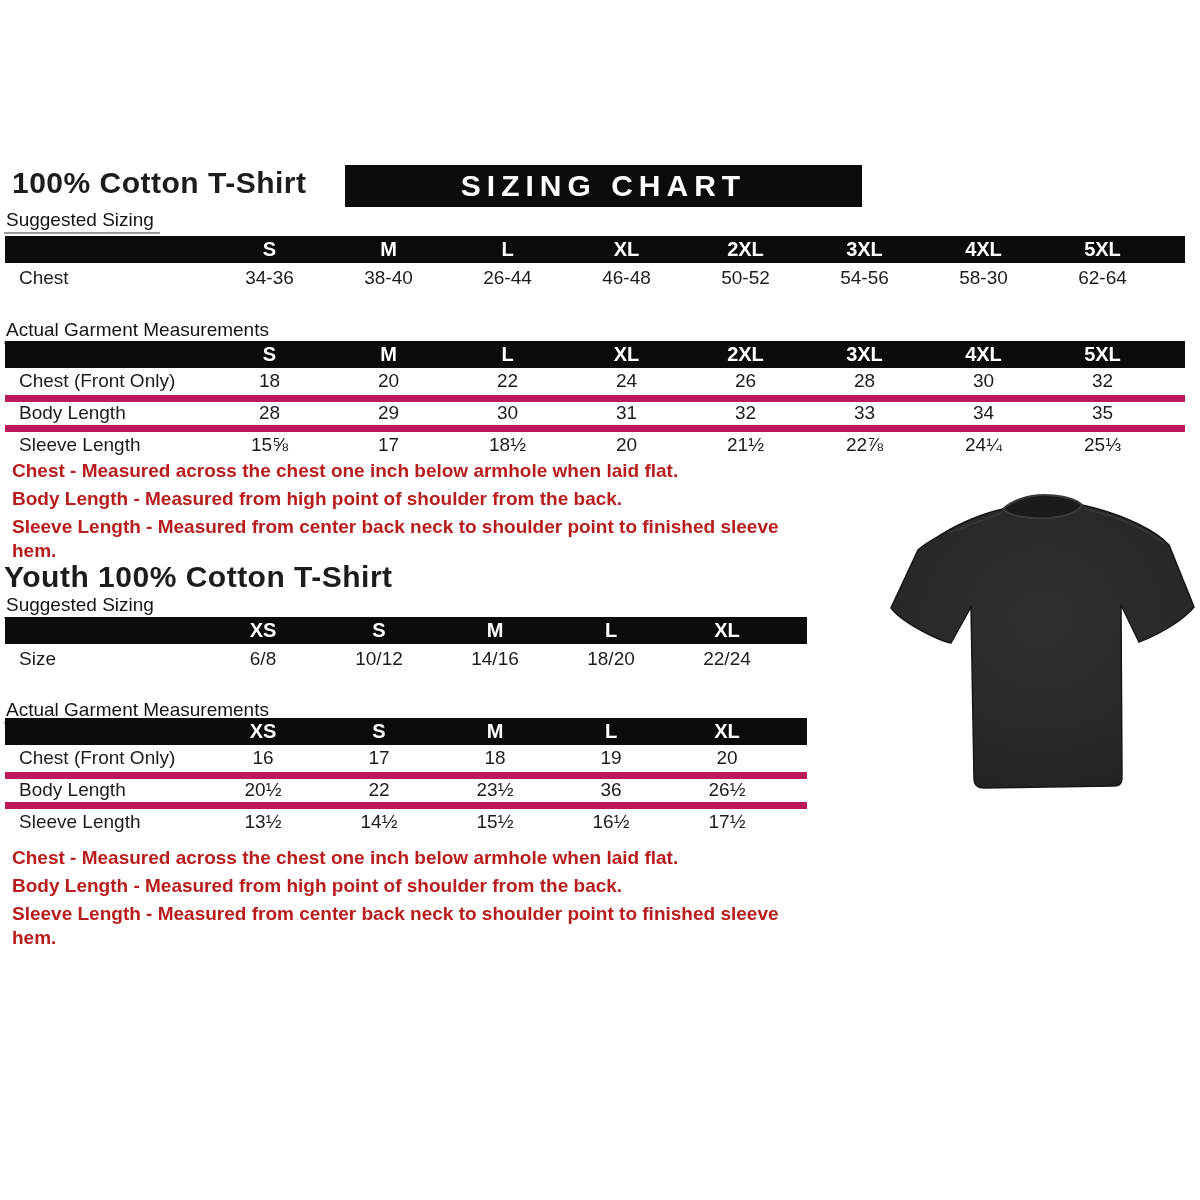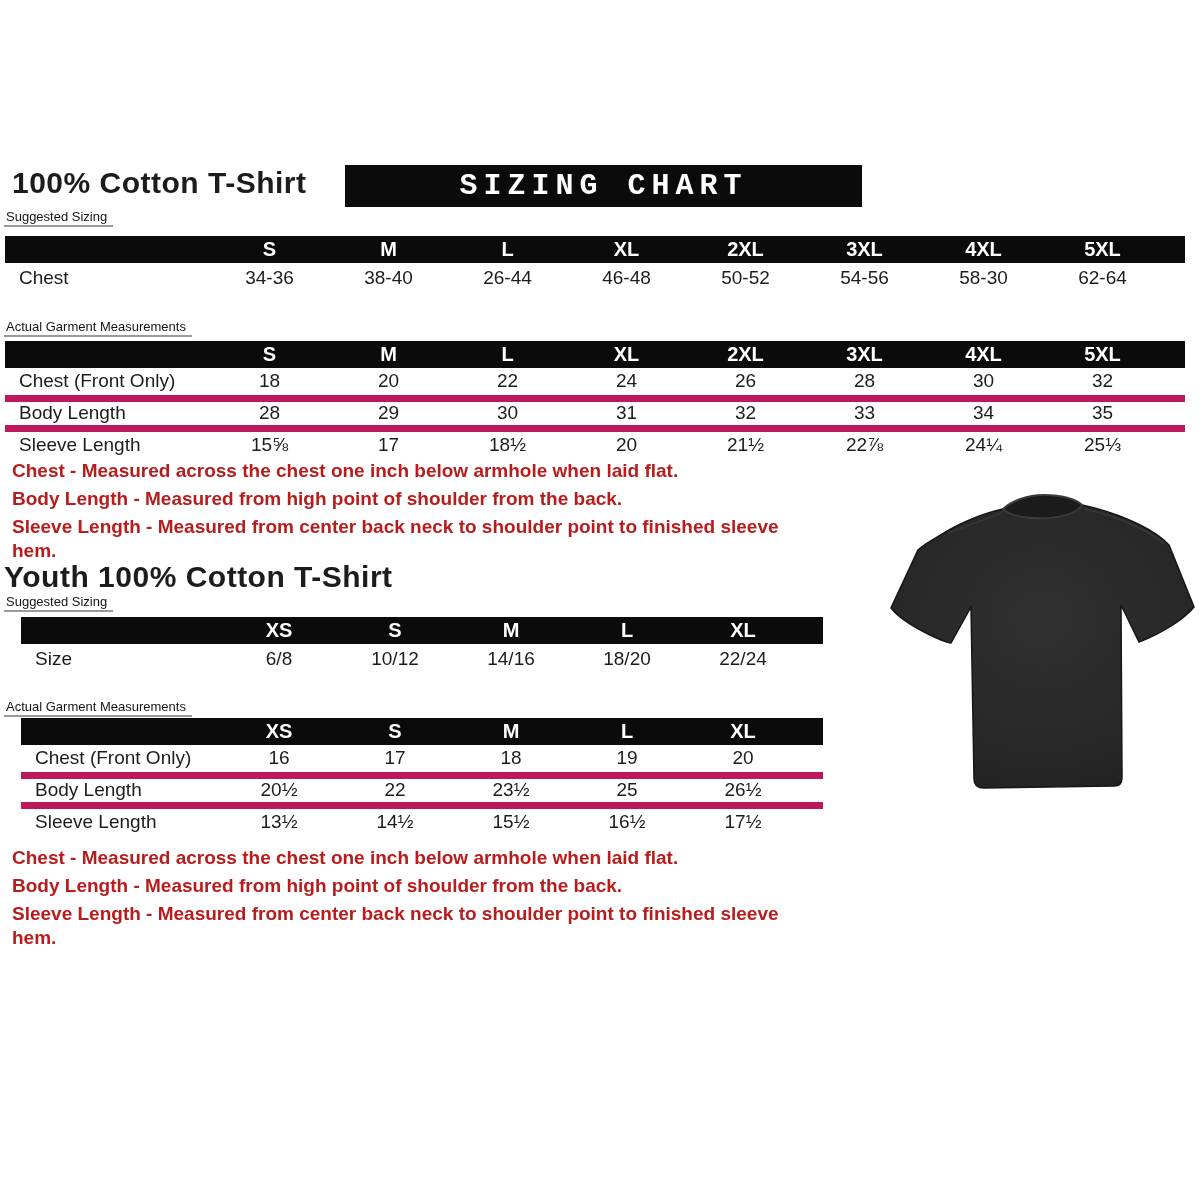--- a/index.html
+++ b/index.html
@@ -10,44 +10,44 @@
     overflow:hidden;
   }
   .abs { position:absolute; }
 
   .main-title { left:12px; top:166px; font-size:30px; font-weight:bold; color:#1c1c1c; letter-spacing:0.5px;text-align:center; }
   .youth-title { left:4px; top:546px; font-size:30px; font-weight:bold; color:#1c1c1c; letter-spacing:0.5px;margin-top:14px; }
 
   .banner {
     left:345px; top:165px; width:517px; height:42px; background:#0b0b0b;
     display:flex; align-items:center; justify-content:center;
-    color:#ffffff; font-size:30px; font-weight:bold; letter-spacing:6px;font-family:Liberation Mono, monospace;
+    color:#ffffff; font-size:30px; font-weight:bold; letter-spacing:6px;
   }
 
   .section-label {
-    font-size:13px; color:#141414; display:inline-block;
+    font-size:19px; color:#141414; display:inline-block;
     border-bottom:2px solid #9a9a9a; padding:0 6px 1px 2px;
   }
   .lbl-suggested-adult { left:4px; top:209px; }
   .lbl-actual-adult    { left:4px; top:319px; }
   .lbl-suggested-youth { left:4px; top:594px; }
   .lbl-actual-youth    { left:4px; top:699px; }
 
   table.sz { border-collapse:collapse; table-layout:fixed; }
   table.sz th, table.sz td { font-size:19px; text-align:center; vertical-align:middle; }
   table.sz thead tr { background:#0b0b0b; }
   table.sz thead th { color:#ffffff; font-weight:bold; font-size:20px; height:27px; }
   table.sz tbody td { height:30px; color:#1c1c1c; }
   table.sz .lblcell { text-align:left; padding-left:14px; }
   .b { font-weight:normal; }
 
   .t-adult { left:5px; width:1180px; }
   .t-adult-suggested { top:236px; }
   .t-adult-actual    { top:341px; }
-  .t-youth { left:21px; width:802px; }
+  .t-youth { left:5px; width:802px; }
   .t-youth-suggested { top:617px; }
   .t-youth-actual    { top:718px; }
 
   table.ruled tbody tr + tr td { border-top:7px solid #be185d; }
 
   .notes { left:12px; width:790px; }
   .notes-adult { top:459px; }
   .notes-youth { top:846px; }
   .note-line { font-size:19px; color:#b91c1c; height:28px; line-height:24px;font-weight:bold; }
 
@@ -252,21 +252,21 @@
         <td>18</td>
         <td>19</td>
         <td>20</td>
         <td></td>
       </tr>
       <tr>
         <td class="lblcell"><span class="b">Body Length</span><span></span></td>
         <td>20½</td>
         <td>22</td>
         <td>23½</td>
-        <td>25</td>
+        <td>36</td>
         <td>26½</td>
         <td></td>
       </tr>
       <tr>
         <td class="lblcell"><span class="b">Sleeve Length</span><span></span></td>
         <td>13½</td>
         <td>14½</td>
         <td>15½</td>
         <td>16½</td>
         <td>17½</td>

